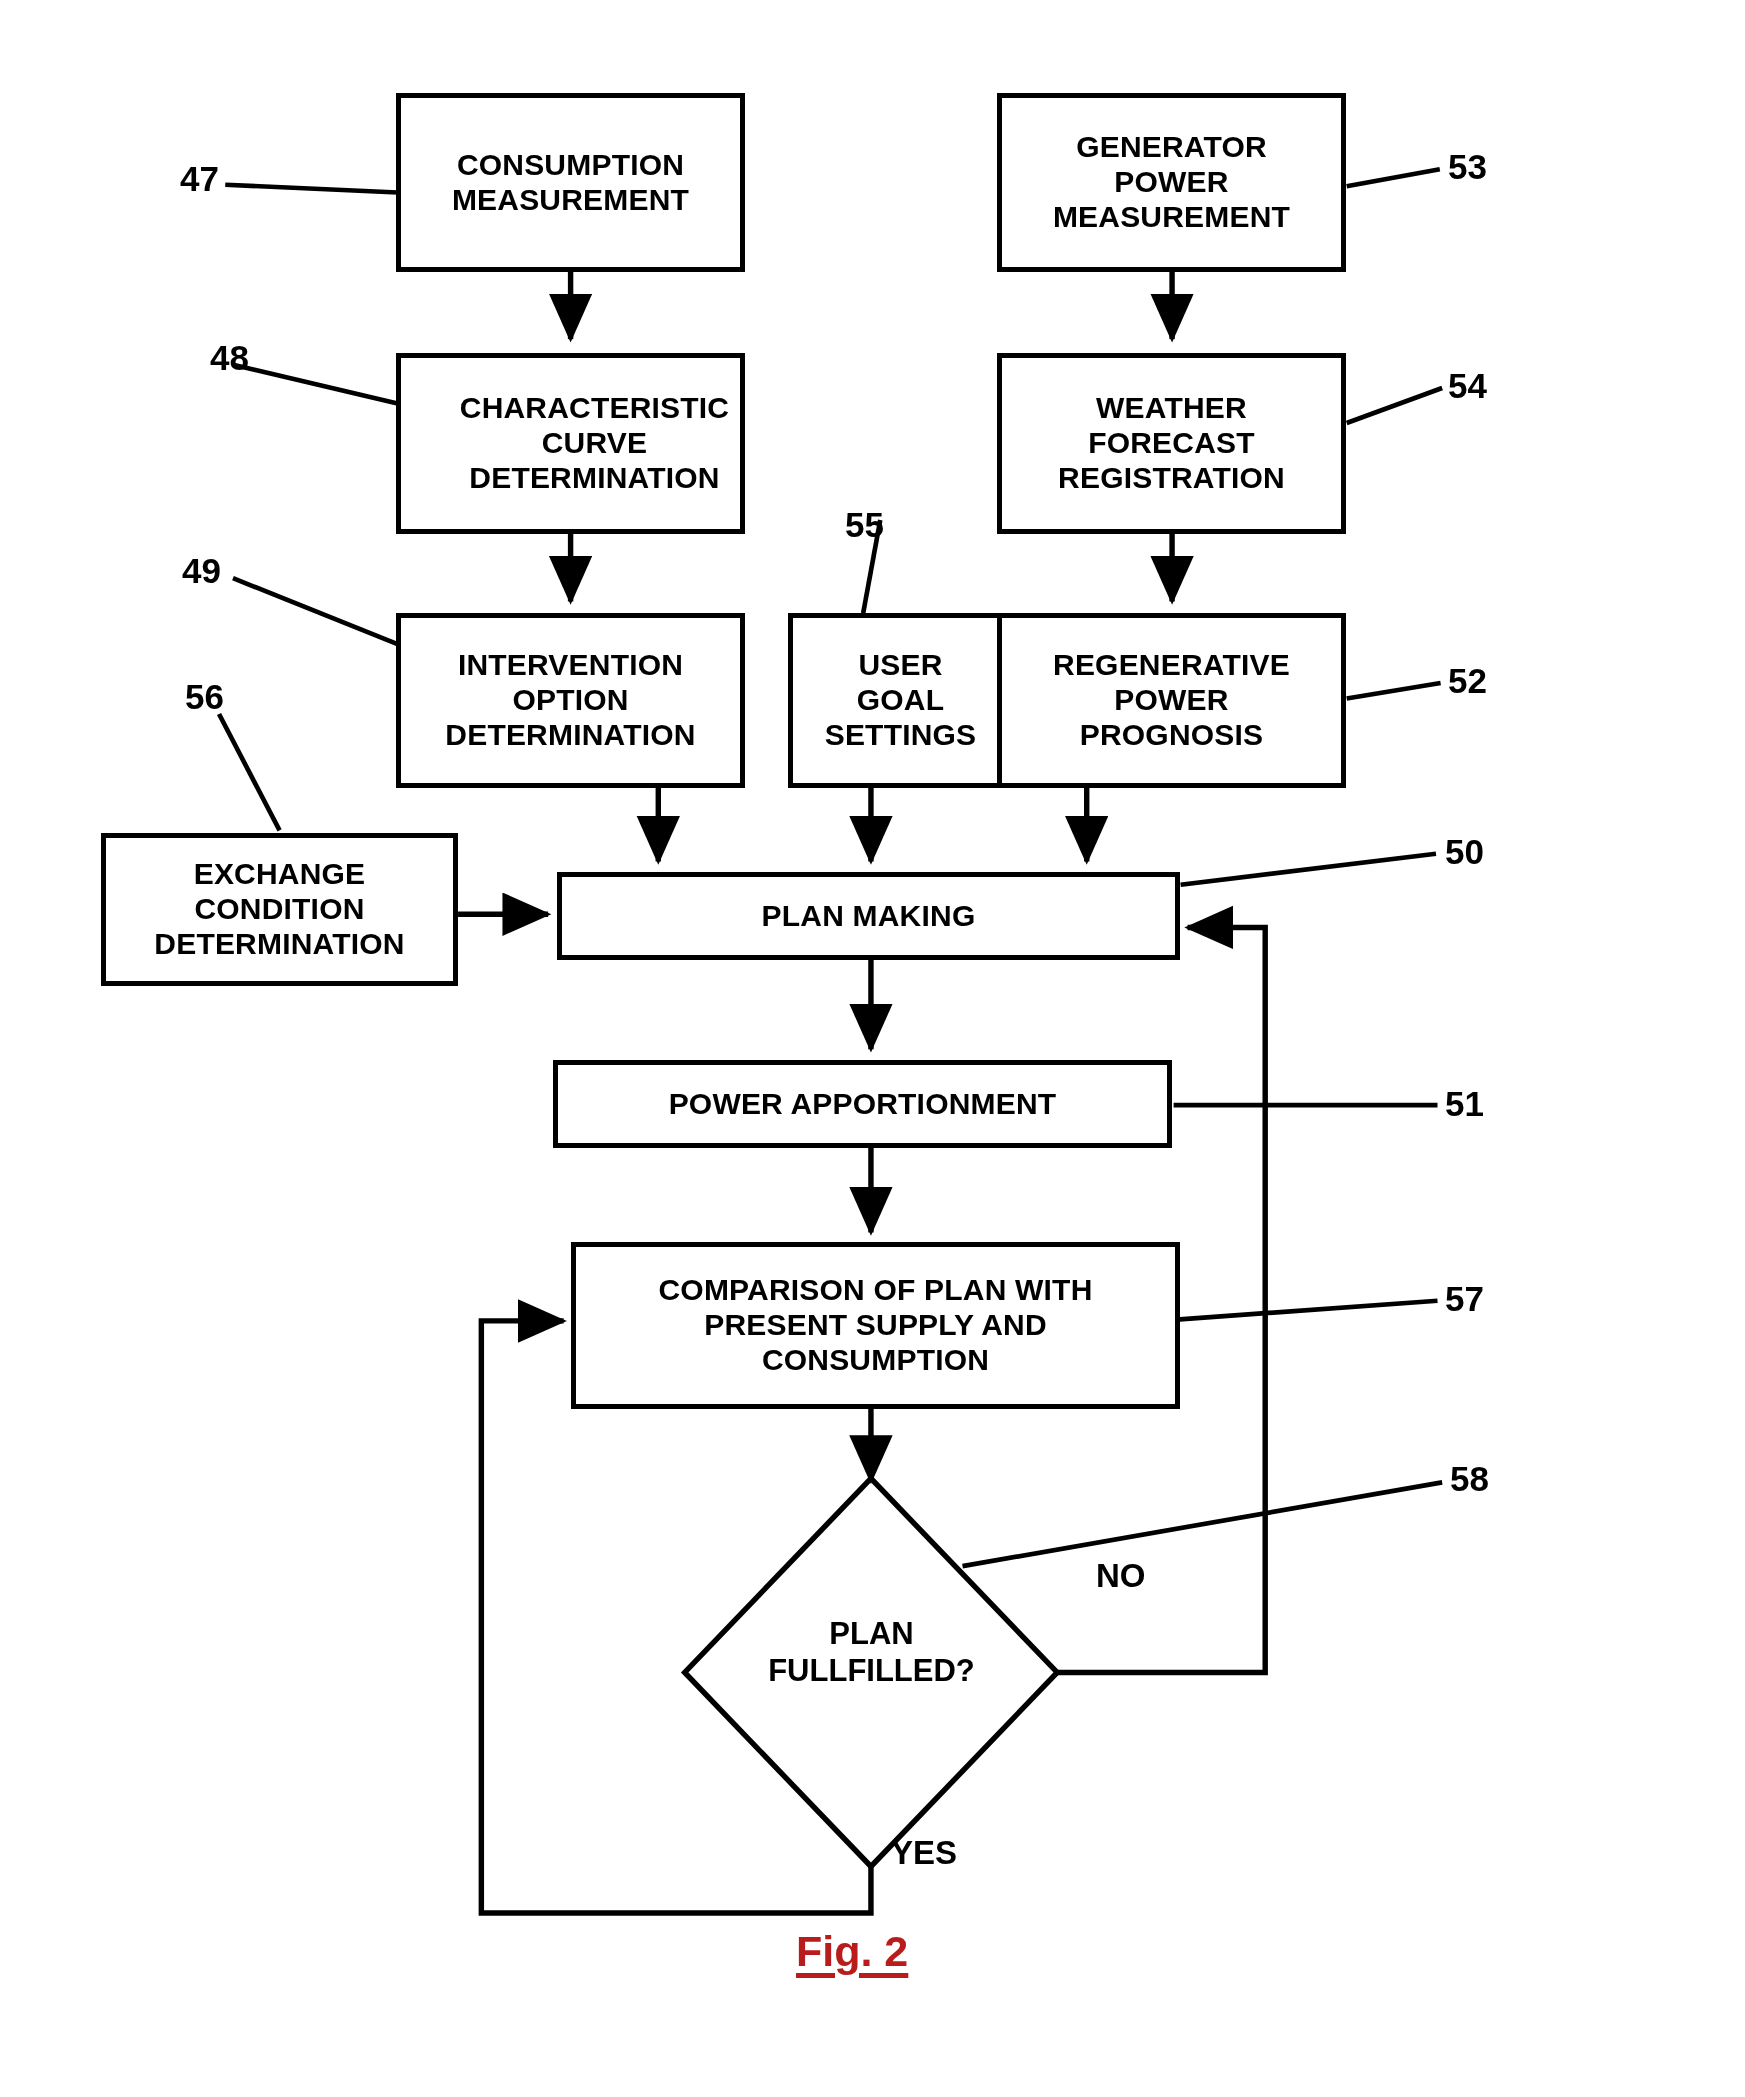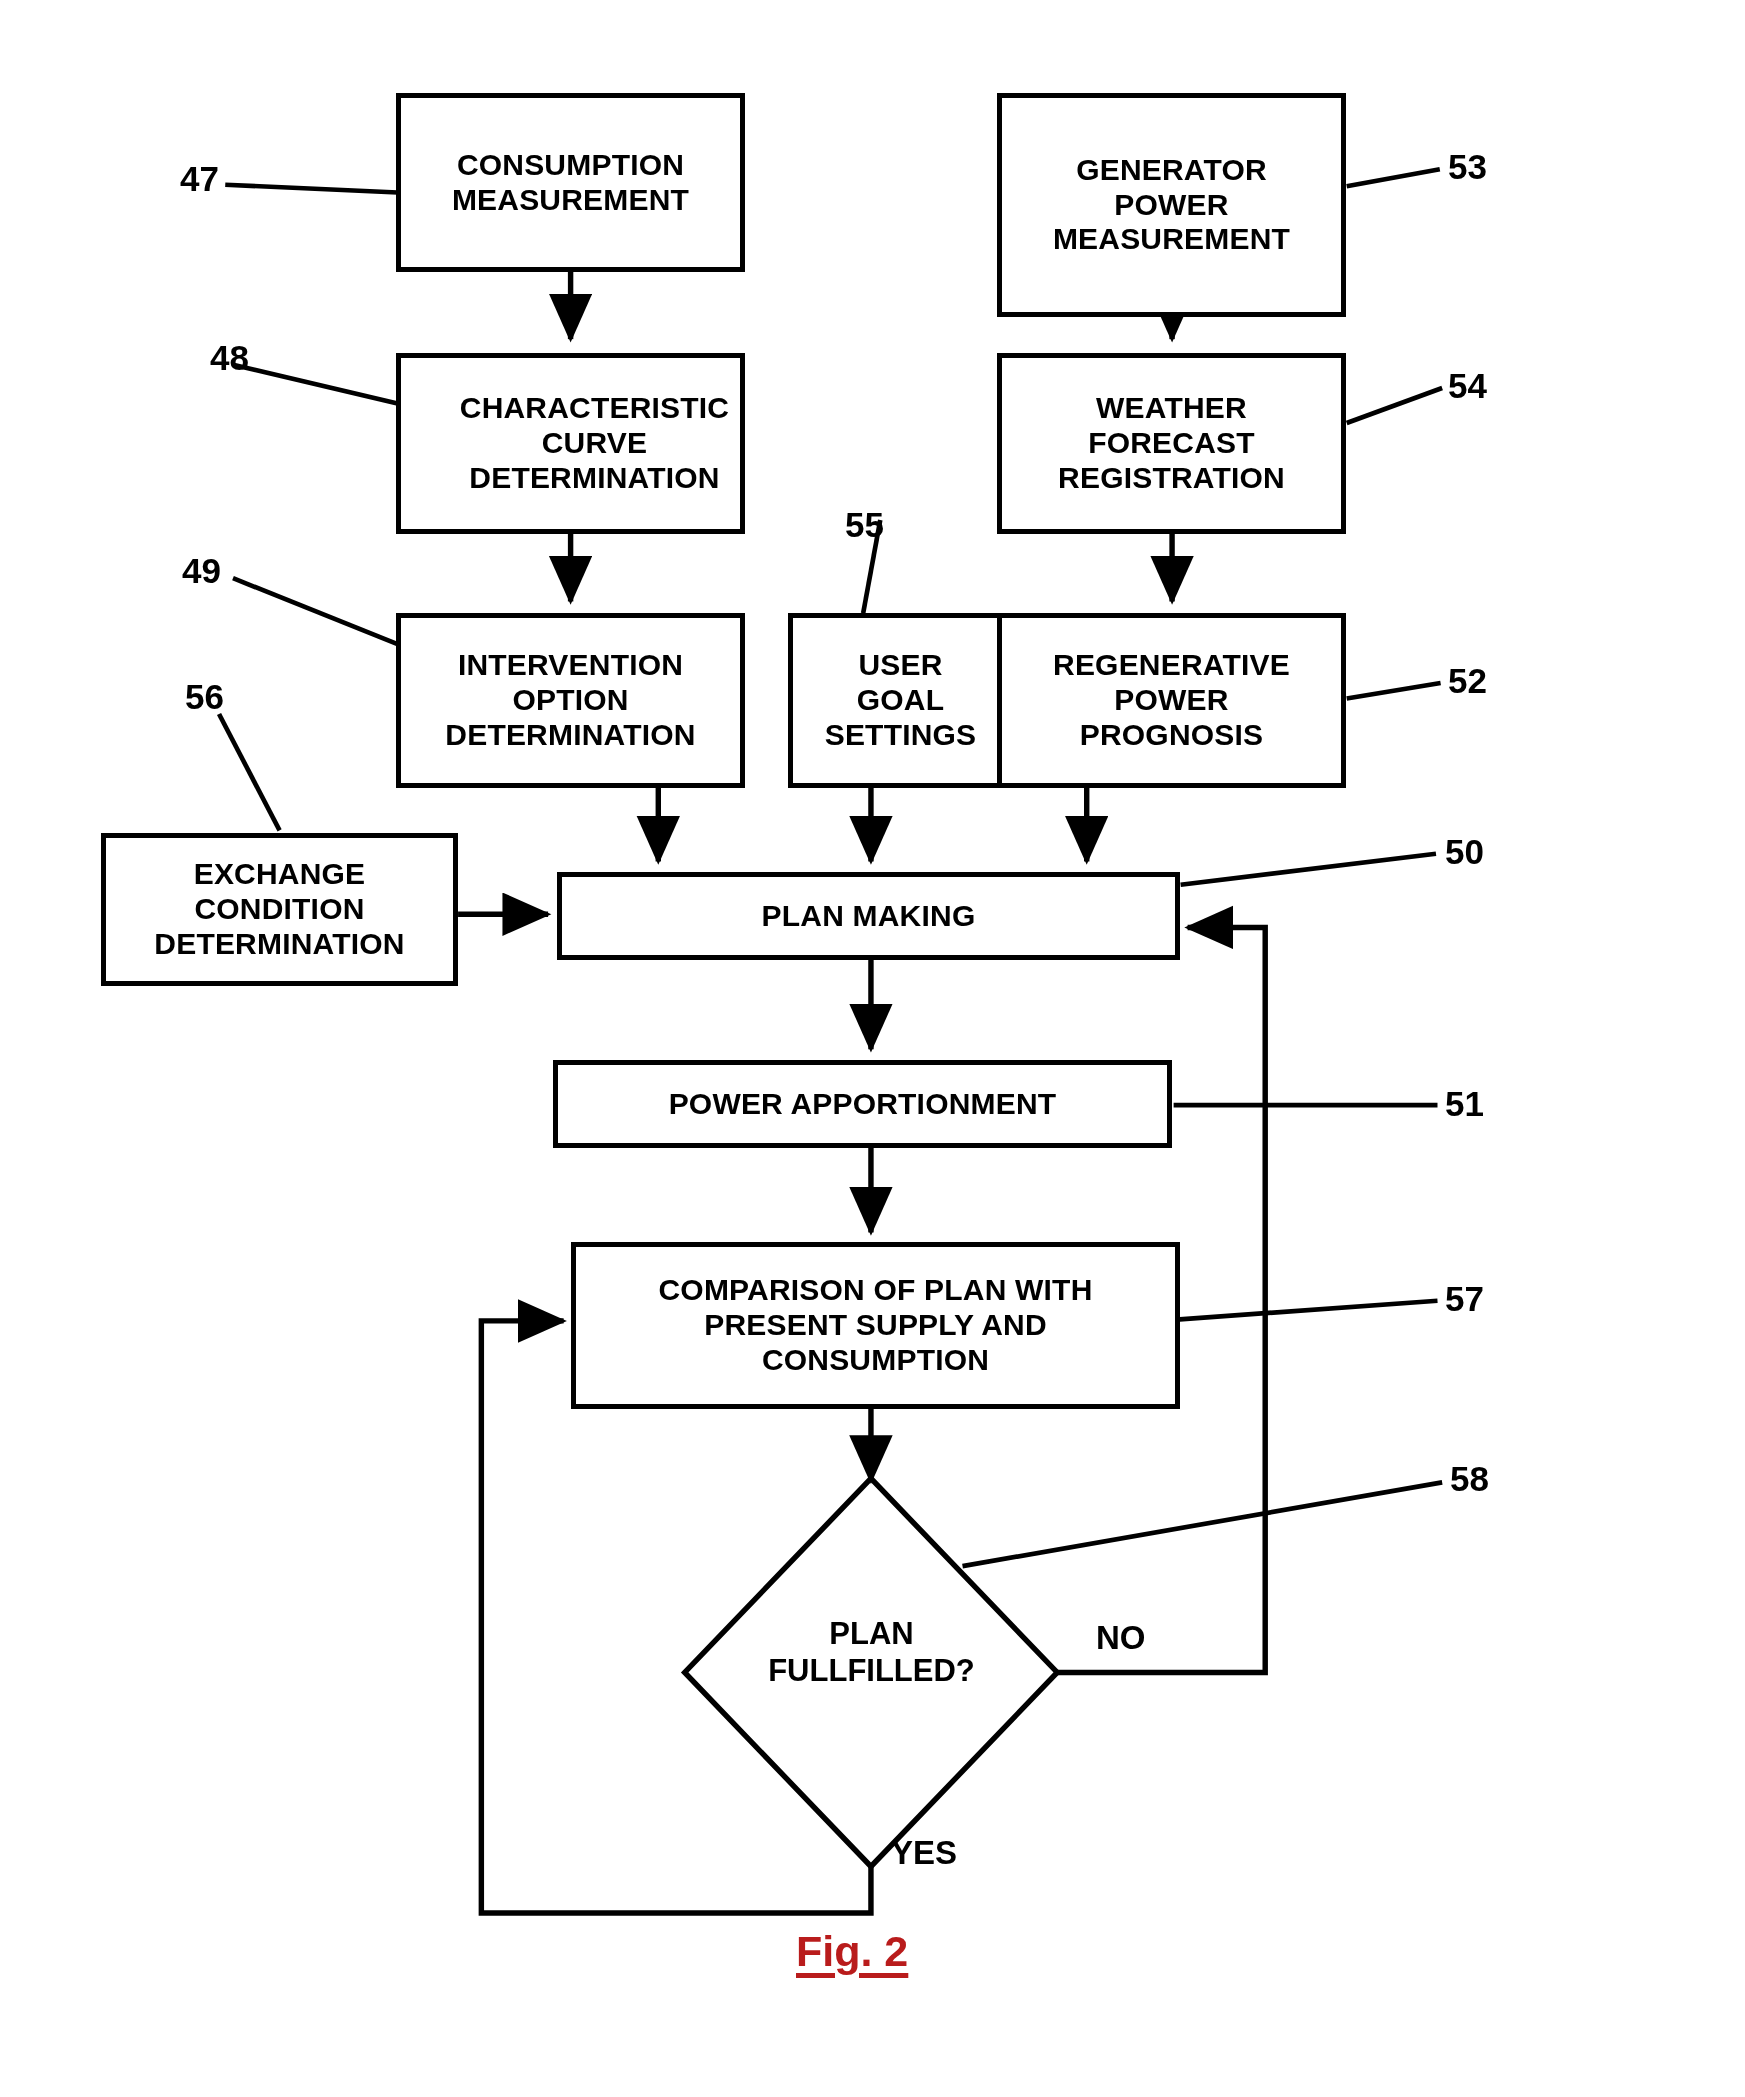--- a/index.html
+++ b/index.html
@@ -157,21 +157,21 @@
 OPTION
 DETERMINATION</div>
   </div>
 
   <div class="node-box" style="left:759px; top:613px; width:225px; height:175px;margin-left:29px;">
     <div class="node-label">USER
 GOAL
 SETTINGS</div>
   </div>
 
-  <div class="node-box" style="left:997px; top:93px; width:349px; height:224px;">
+  <div class="node-box" style="left:997px; top:93px; width:349px; height:179px;">
     <div class="node-label">GENERATOR
 POWER
 MEASUREMENT</div>
   </div>
 
   <div class="node-box" style="left:997px; top:353px; width:349px; height:181px;">
     <div class="node-label">WEATHER
 FORECAST
 REGISTRATION</div>
   </div>
@@ -211,19 +211,19 @@
   <div class="ref-num" style="left:185px; top:677px;">56</div>
   <div class="ref-num" style="left:845px; top:474px;margin-top:31px;">55</div>
   <div class="ref-num" style="left:1448px; top:147px;">53</div>
   <div class="ref-num" style="left:1448px; top:366px;">54</div>
   <div class="ref-num" style="left:1448px; top:661px;">52</div>
   <div class="ref-num" style="left:1445px; top:832px;">50</div>
   <div class="ref-num" style="left:1445px; top:1084px;">51</div>
   <div class="ref-num" style="left:1445px; top:1279px;">57</div>
   <div class="ref-num" style="left:1450px; top:1459px;">58</div>
 
-  <div class="edge-label" style="left:1096px; top:1619px;">NO</div>
+  <div class="edge-label" style="left:1096px; top:1557px;">NO</div>
   <div class="edge-label" style="left:891px; top:1834px;">YES</div>
 
   <div class="fig-caption" style="left:796px; top:1927px;">Fig. 2</div>
 
 </div>
 
 
 </body></html>

